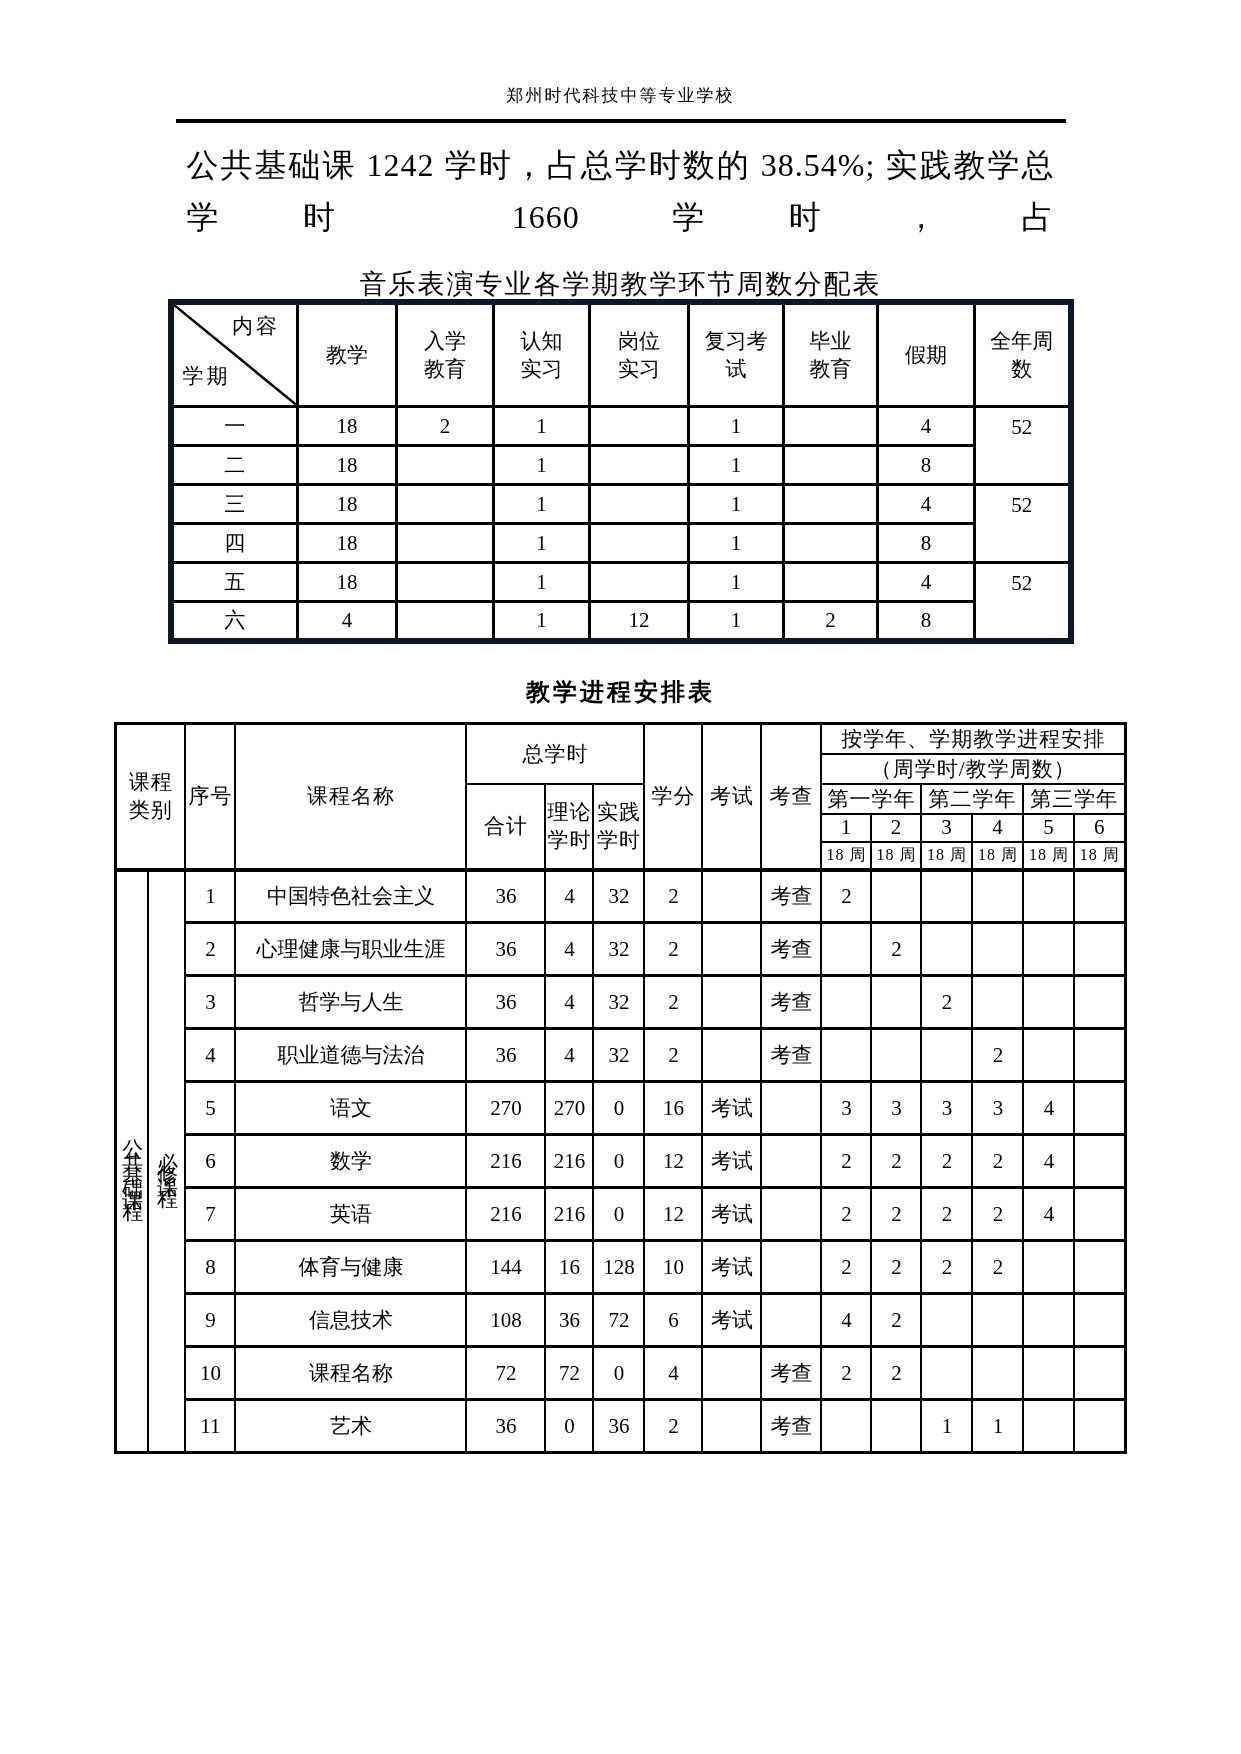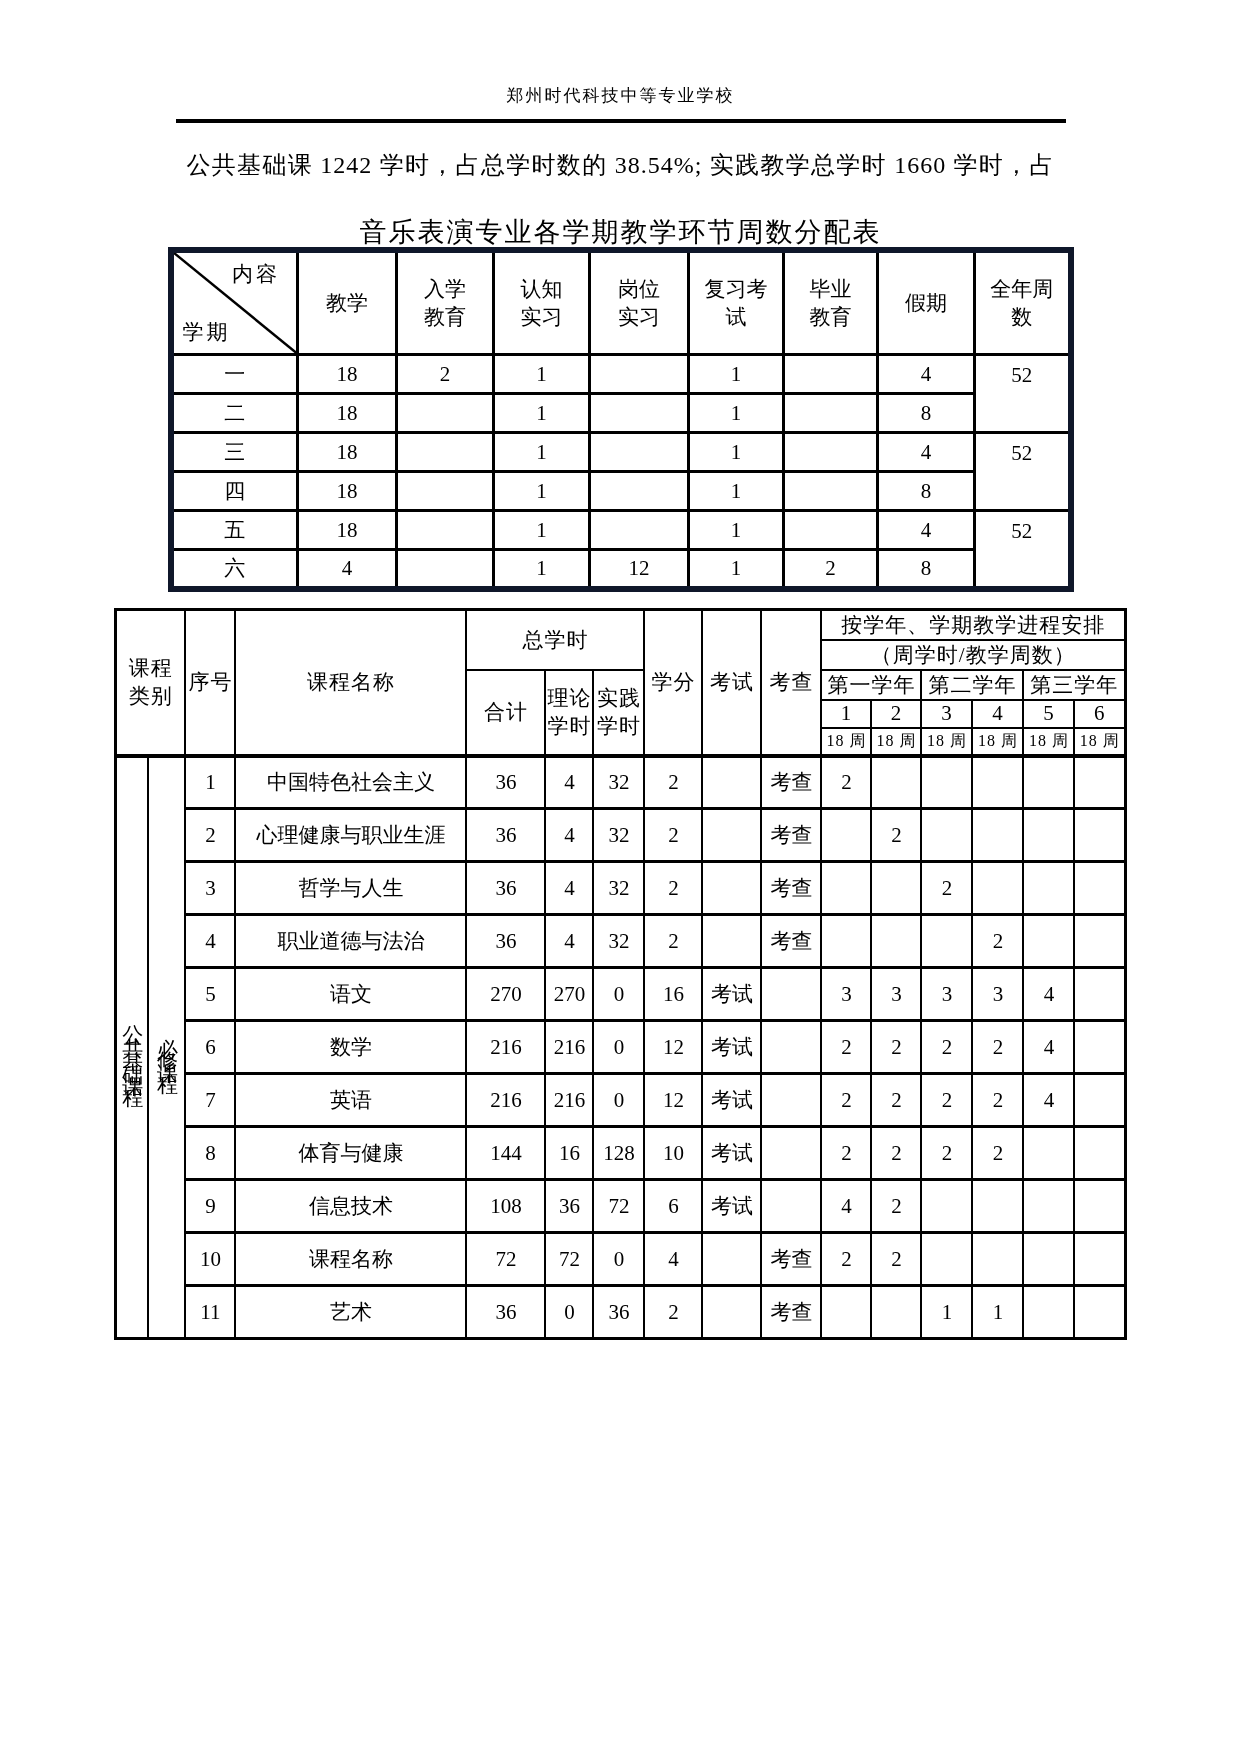--- a/index.html
+++ b/index.html
@@ -11,40 +11,40 @@
     position: relative; margin: 0 auto; overflow: hidden;
   }
   .doc-header {
     padding-top: 84px; text-align: center;
     font-size: 17px; letter-spacing: 2px;
   }
   .header-rule {
     width: 890px; height: 4px; background: #000;
     margin: 12px auto 0 auto;
   }
-  .intro { width: 868px; margin: 16px auto 0 auto; font-size: 24px; }
+  .intro { width: 868px; margin: 16px auto 0 auto; font-size: 32px; }
   .intro .pline { line-height: 52px; letter-spacing: 1px; }
   .intro .pline.justified { text-align: justify; text-align-last: justify; }
   .tbl-title { text-align: center; font-size: 27px; letter-spacing: 2px; line-height: 30px; margin-top: 26px; }
 
   
   table { border-collapse: collapse; table-layout: fixed; }
   .t1 { width: 900px; margin: 0 auto; border: 6px solid #0f172a; }
   .t1 th, .t1 td {
     border: 3px solid #000; text-align: center; vertical-align: middle;
     font-size: 21px; font-weight: normal; white-space: pre-line;
     padding: 0; overflow: hidden;
   }
   .t1 thead tr { height: 70px; }
   .t1 tbody tr { height: 39px; }
   .t1 td.yw { vertical-align: top; padding-top: 7px; }
   .diag { position: relative; }
   .diag svg { position: absolute; left: 0; top: 0; width: 100%; height: 100%; display: block; }
   .diag .corner-tr { position: absolute; top: 7px; right: 16px; letter-spacing: 3px; }
-  .diag .corner-bl { position: absolute; bottom: 7px; left: 9px; letter-spacing: 3px; margin-top: 16px; }
+  .diag .corner-bl { position: absolute; bottom: 15px; left: 9px; letter-spacing: 3px; margin-top: 16px; }
 
   .section-heading {
     margin: 76px 0 0 222px;
     font-family: "Liberation Sans", "DejaVu Sans", sans-serif;
     font-weight: bold; font-size: 28px; letter-spacing: 2px; line-height: 28px;
   }
   .t2-title {
     margin-top: 34px; text-align: center;
     font-family: "Liberation Sans", "DejaVu Sans", sans-serif;
     font-weight: bold; font-size: 24px; letter-spacing: 3px; line-height: 28px;
@@ -181,20 +181,21 @@
           <td>1</td>
           <td>12</td>
           <td>1</td>
           <td>2</td>
           <td>8</td>
         </tr>
       </tbody>
   </table>
 
 
+  <div class="t2-title">教学进程安排表</div>
 
   <table class="t2">
     <colgroup>
       <col style="width:33px">
         <col style="width:37px">
         <col style="width:50px">
         <col style="width:231px">
       <col style="width:79px">
         <col style="width:48px">
         <col style="width:51px">

